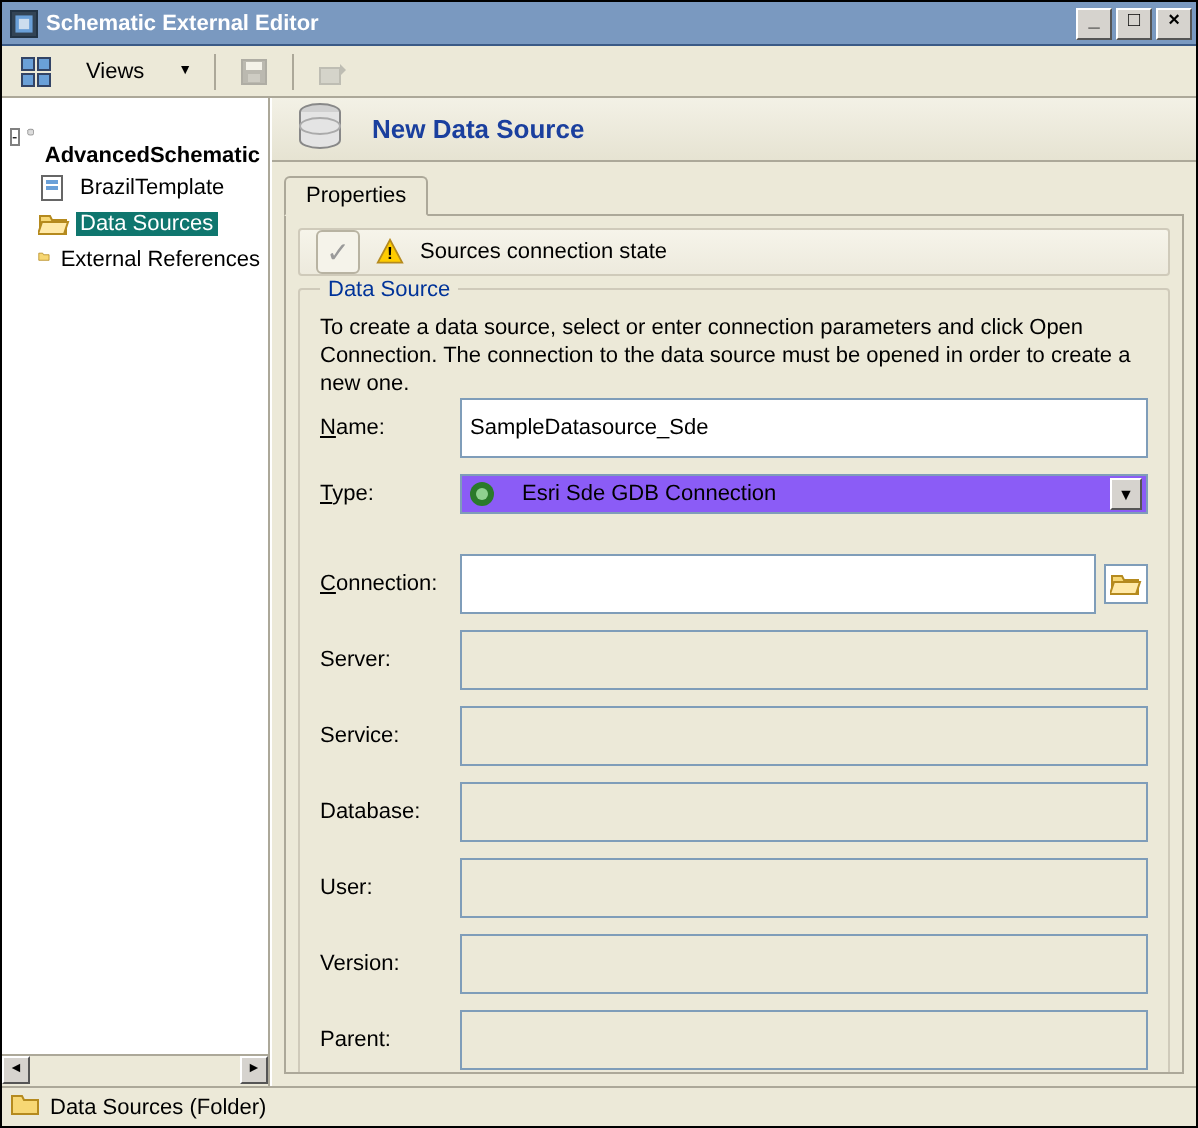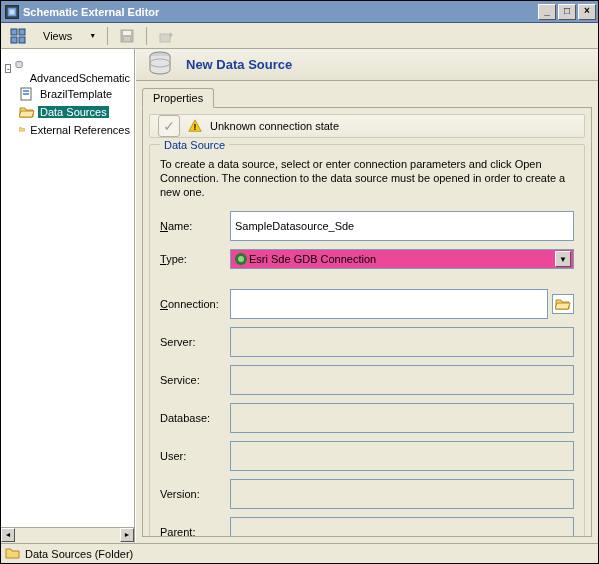--- a/index.html
+++ b/index.html
@@ -162,37 +162,37 @@
   .warn svg{width:14px;height:14px;}
   .fieldset{
     border:1px solid #cfcaba; border-radius:2px;
     padding:8px 10px;
   }
   .fieldset .legend{
     position:relative; top:-14px; background:#ece9d8;
     display:inline-block; padding:0 4px; color:#003399;
   }
   .fs-body{ margin-top:-8px;}
-  .helptext{ color:#000; margin-bottom:12px; line-height:14px;}
+  .helptext{ color:#000; line-height:14px;}
   .form-row{
     display:flex; align-items:center; margin-bottom:8px;
   }
   .form-row .lbl{ width:70px; text-decoration: none;}
   .form-row .lbl u{text-decoration:underline;}
   .txt{
     flex:1; height:20px;
     border:1px solid #7f9db9; background:#fff;
     padding:14px 4px; font:inherit;
   }
   .txt.ro{ background:#ece9d8; }
   .select{
     flex:1; height:20px;
-    border:1px solid #7f9db9; background:#ec4899;
+    border:1px solid #7f9db9; background:#8b5cf6;
     display:flex; align-items:center; padding:0 2px 0 2px;
-    gap:0; cursor:pointer;
+    gap:12px; cursor:pointer;
   }
   .select .esri-ico{width:16px;height:16px;}
   .select .sel-arrow{
     margin-left:auto; width:16px;height:16px;
     background:#d6d3ce; border:1px solid #fff;
     border-right-color:#555;border-bottom-color:#555;
     display:flex;align-items:center;justify-content:center;
     font-size:8px;
   }
   .open-btn{
@@ -276,21 +276,21 @@
   <div style="display:flex;flex-direction:column;width:134px;">
     <div class="sidebar" style="flex:1;">
       <div class="tree-node">
         <span style="width:9px;height:9px;border:1px solid #808080;font-size:8px;line-height:7px;text-align:center;">-</span>
         <span class="icon16">
           <svg viewBox="0 0 16 16">
               <ellipse cx="8" cy="4" rx="5" ry="2" fill="#ccc" stroke="#666"></ellipse>
               <path d="M3 4 v6 a5 2 0 0 0 10 0 v-6" fill="#ddd" stroke="#666"></path>
             </svg>
         </span>
-        <span class="t-label" style="font-weight:normal;margin-top:20px;">AdvancedSchematic</span>
+        <span class="t-label" style="font-weight:bold;margin-top:20px;">AdvancedSchematic</span>
       </div>
       <div class="tree-node child">
         <span class="icon16">
           <svg viewBox="0 0 16 16">
               <rect x="2" y="2" width="10" height="12" fill="#fff" stroke="#666"></rect>
               <rect x="4" y="4" width="6" height="2" fill="#6aa0d8"></rect>
               <rect x="4" y="7" width="6" height="2" fill="#6aa0d8"></rect>
             </svg>
         </span>
         <span class="t-label">BrazilTemplate</span>
@@ -341,21 +341,21 @@
     <div class="tab-body">
 
       <div class="statusbox">
         <span class="check">✓</span>
         <span class="warn">
           <svg viewBox="0 0 16 16">
               <path d="M8 1 L15 14 H1 Z" fill="#ffcc00" stroke="#b58a1e"></path>
               <text x="8" y="12" text-anchor="middle" font-size="10" font-weight="bold">!</text>
             </svg>
         </span>
-        <span>Unknown connection state</span>
+        <span>Sources connection state</span>
       </div>
 
       <div class="fieldset">
         <span class="legend">Data Source</span>
         <div class="fs-body">
           <div class="helptext">To create a data source, select or enter connection parameters and click Open Connection.  The connection to the data source must be opened in order to create a new one.</div>
 
           <div class="form-row">
             <span class="lbl"><u>N</u>ame:</span>
             <input class="txt" value="SampleDatasource_Sde" style="">

